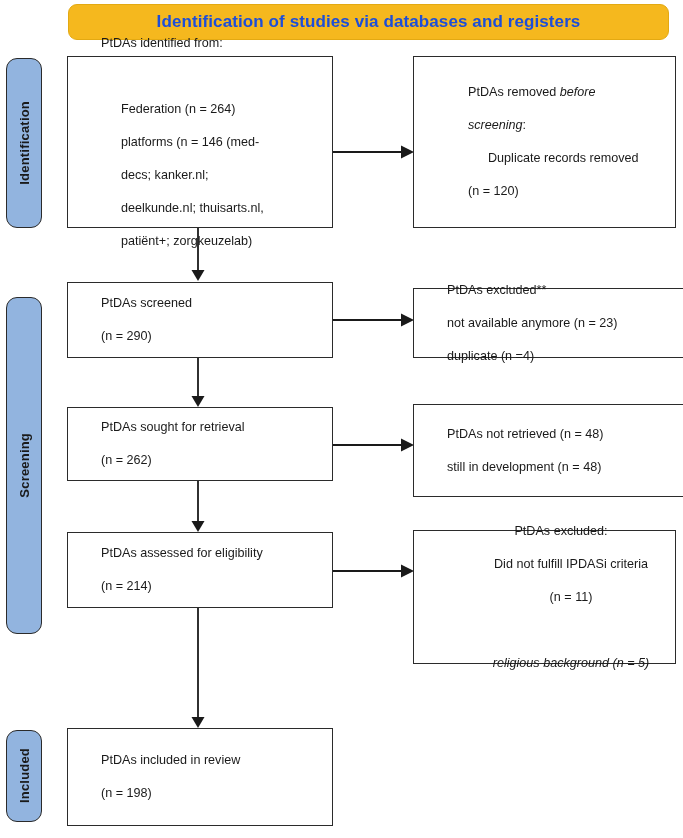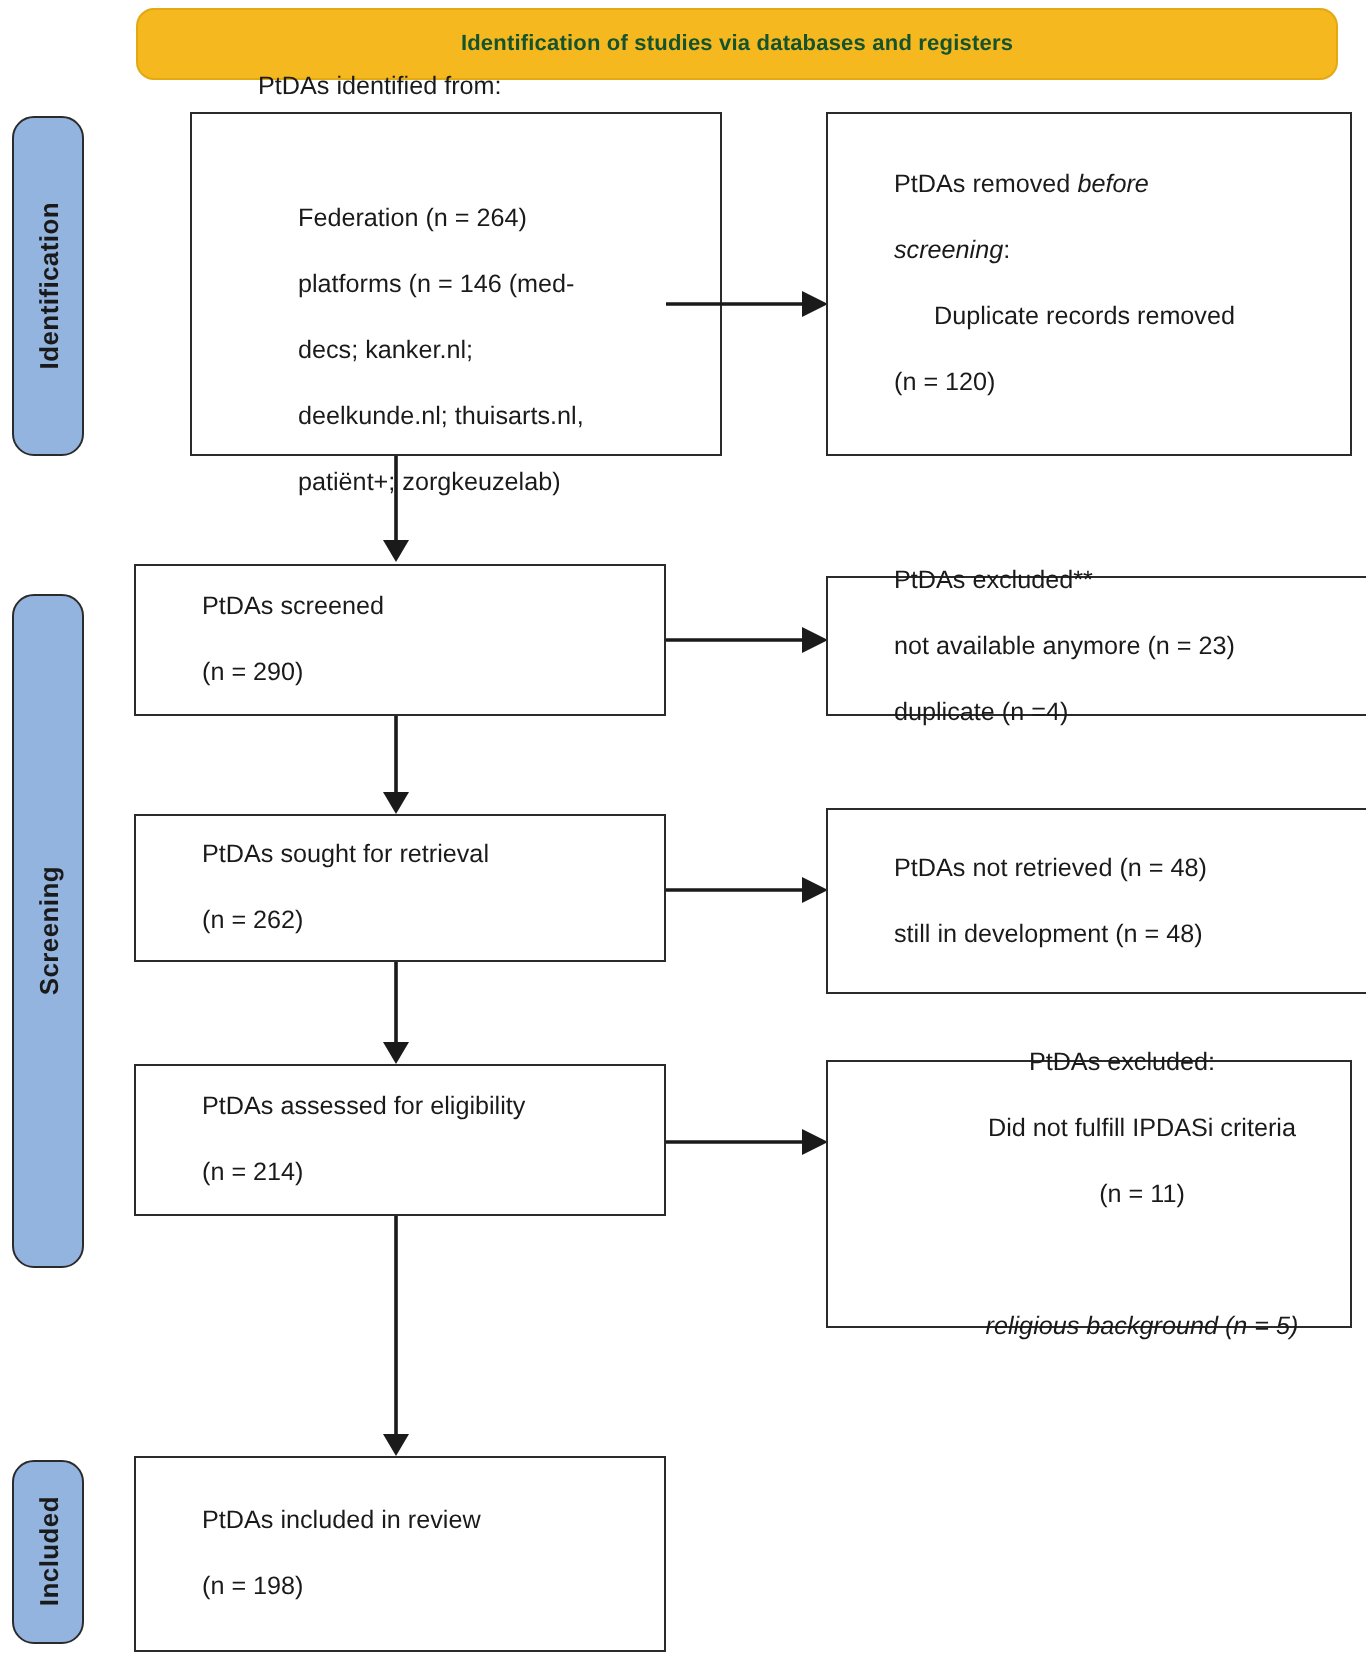--- a/index.html
+++ b/index.html
@@ -28,23 +28,23 @@
     height: 36px;
     background: #F5B81E;
     border: 1.5px solid #E3A912;
     border-radius: 9px;
     display: flex;
     align-items: center;
     justify-content: center;
     box-sizing: border-box;
   }
   .phase-banner-label {
-    font-size: 11px;
+    font-size: 17px;
     font-weight: bold;
-    color: #14532d;
+    color: #1d4ed8;
     letter-spacing: .1px;
     text-align: center;
   }
 
   
   .stage-tab {
     position: absolute;
     left: 6px;
     width: 36px;
     background: #92B4DF;
@@ -105,40 +105,40 @@
   </div>
 
   <div class="stage-tab" style="top:297px; height:337px;">
     <span class="stage-tab-label">Screening</span>
   </div>
 
   <div class="stage-tab" style="top:730px; height:92px;">
     <span class="stage-tab-label">Included</span>
   </div>
 
-  <div class="flow-box" style="left:67px; top:56px; width:266px; height:172px;margin-left:28px;">
+  <div class="flow-box" style="left:67px; top:56px; width:266px; height:172px;">
     <div class="flow-box-text">
       <span>PtDAs identified from:</span><br>
       <br>
       <span style="padding-left:20px; display:inline-block;">Federation (n = 264)</span><br>
       <span style="padding-left:20px; display:inline-block;">platforms (n = 146 (med-</span><br>
       <span style="padding-left:20px; display:inline-block;">decs; kanker.nl;</span><br>
       <span style="padding-left:20px; display:inline-block;">deelkunde.nl; thuisarts.nl,</span><br>
       <span style="padding-left:20px; display:inline-block;">patiënt+; zorgkeuzelab)</span>
     </div>
   </div>
 
   <div class="conn" style="left:333px; top:143px;">
     <svg width="82" height="18" viewBox="0 0 82 18">
       <line x1="0" y1="9" x2="68" y2="9" stroke="#1a1a1a" stroke-width="1.8"></line>
       <polygon points="68,2.5 81,9 68,15.5" fill="#1a1a1a"></polygon>
     </svg>
   </div>
 
-  <div class="flow-box" style="left:413px; top:56px; width:263px; height:172px;">
+  <div class="flow-box" style="left:413px; top:56px; width:263px; height:172px;padding-left:21px;">
     <div class="flow-box-text">
       <span>PtDAs removed </span><span class="ital">before</span><br>
       <span class="ital">screening</span><span>:</span><br>
       <span style="padding-left:20px; display:inline-block;">Duplicate records removed</span><br>
       <span>(n = 120)</span>
     </div>
   </div>
 
   <div class="conn" style="left:188px; top:228px;">
     <svg width="20" height="54" viewBox="0 0 20 54">

